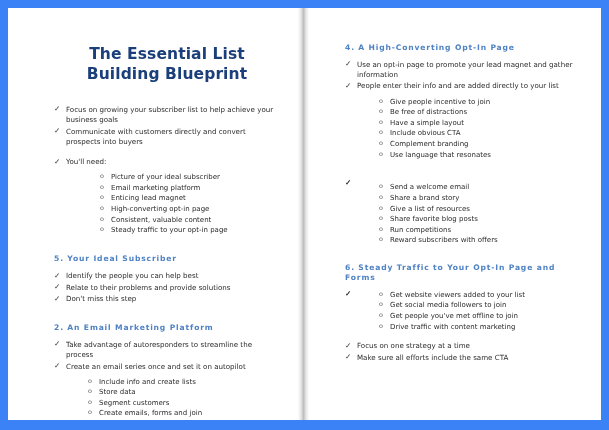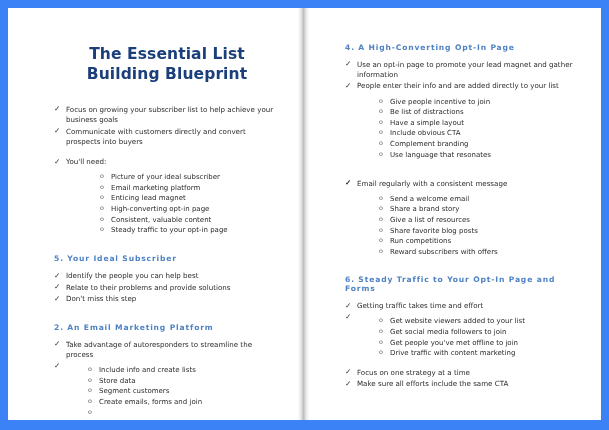--- a/index.html
+++ b/index.html
@@ -116,21 +116,21 @@
           <div class="section-head">5. Your Ideal Subscriber</div>
           <ul class="checks">
             <li><span class="ck">✓</span><span>Identify the people you can help best</span></li>
             <li><span class="ck">✓</span><span>Relate to their problems and provide solutions</span></li>
             <li><span class="ck">✓</span><span>Don't miss this step</span></li>
           </ul>
           <div class="spacer-lg"></div>
           <div class="section-head">2. An Email Marketing Platform</div>
           <ul class="checks">
             <li><span class="ck">✓</span><span>Take advantage of autoresponders to streamline the process</span></li>
-            <li><span class="ck">✓</span></li>
+            <li><span class="ck">✓</span><span>Create an email series once and set it on autopilot</span></li>
           </ul>
           <ul class="subs">
             <li><span class="ob">o</span><span>Include info and create lists</span></li>
             <li><span class="ob">o</span><span>Store data</span></li>
             <li><span class="ob">o</span><span>Segment customers</span></li>
             <li><span class="ob">o</span><span>Create emails, forms and join</span></li>
             <li>
               <span class="ob">o</span>
             </li>
           </ul>
@@ -142,43 +142,43 @@
     <div class="page" id="page-right">
       <div id="right-sections">
           <div class="spacer-sm"></div>
           <div class="section-head">4. A High-Converting Opt-In Page</div>
           <ul class="checks">
             <li><span class="ck">✓</span><span>Use an opt-in page to promote your lead magnet and gather information</span></li>
             <li><span class="ck">✓</span><span>People enter their info and are added directly to your list</span></li>
           </ul>
           <ul class="subs">
             <li><span class="ob">o</span><span>Give people incentive to join</span></li>
-            <li><span class="ob">o</span><span>Be list of distractions</span></li>
+            <li><span class="ob">o</span><span>Be free of distractions</span></li>
             <li><span class="ob">o</span><span>Have a simple layout</span></li>
             <li><span class="ob">o</span><span>Include obvious CTA</span></li>
             <li><span class="ob">o</span><span>Complement branding</span></li>
             <li><span class="ob">o</span><span>Use language that resonates</span></li>
           </ul>
           <div class="spacer-lg"></div>
           <ul class="checks">
             <li><span class="ck">✓</span></li>
-            <li><span class="ck">✓</span><span>Email regularly with a consistent message</span></li>
+            <li><span class="ck">✓</span></li>
           </ul>
           <ul class="subs">
             <li><span class="ob">o</span><span>Send a welcome email</span></li>
             <li><span class="ob">o</span><span>Share a brand story</span></li>
             <li><span class="ob">o</span><span>Give a list of resources</span></li>
             <li><span class="ob">o</span><span>Share favorite blog posts</span></li>
             <li><span class="ob">o</span><span>Run competitions</span></li>
             <li><span class="ob">o</span><span>Reward subscribers with offers</span></li>
           </ul>
           <div class="spacer-lg"></div>
           <div class="section-head">6. Steady Traffic to Your Opt-In Page and Forms</div>
           <ul class="checks">
-            <li><span class="ck">✓</span><span>Getting traffic takes time and effort</span></li>
+            <li><span class="ck">✓</span></li>
             <li><span class="ck">✓</span></li>
           </ul>
           <ul class="subs">
             <li><span class="ob">o</span><span>Get website viewers added to your list</span></li>
             <li><span class="ob">o</span><span>Get social media followers to join</span></li>
             <li><span class="ob">o</span><span>Get people you've met offline to join</span></li>
             <li><span class="ob">o</span><span>Drive traffic with content marketing</span></li>
           </ul>
           <div class="spacer-sm"></div>
           <ul class="checks">

